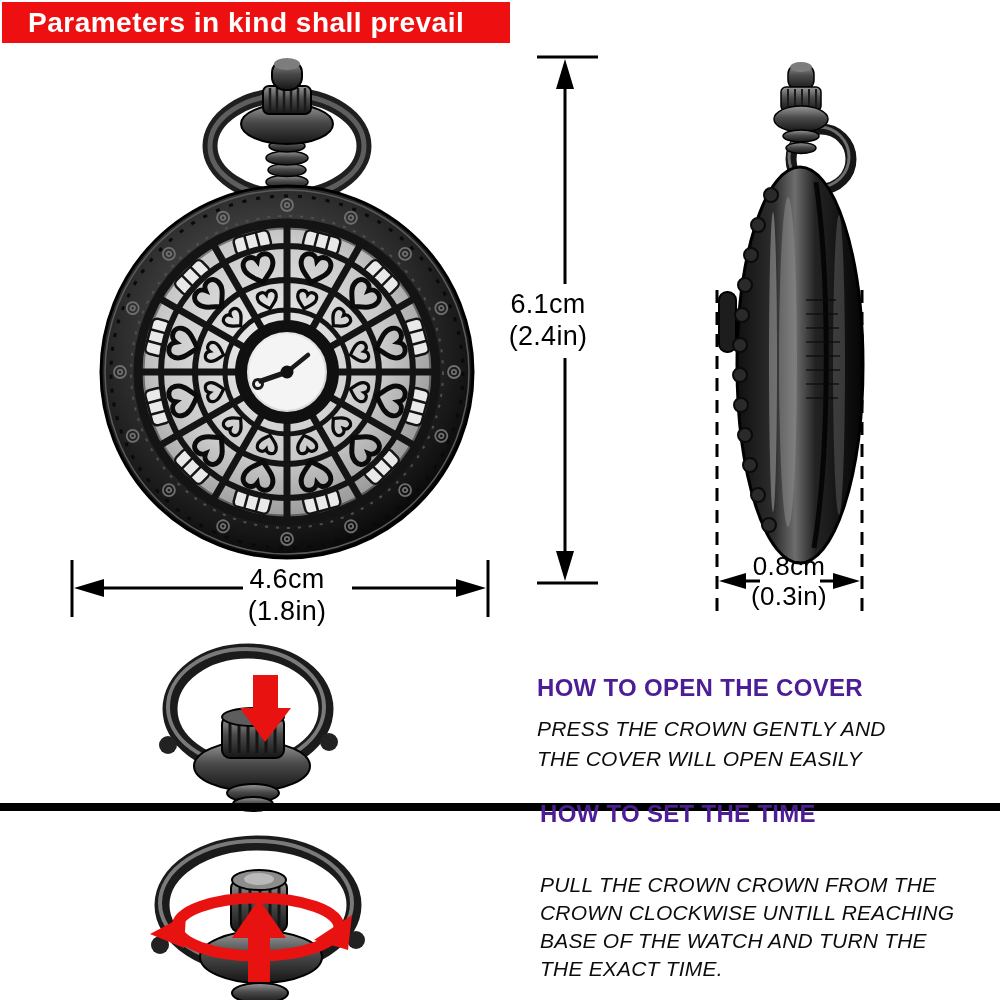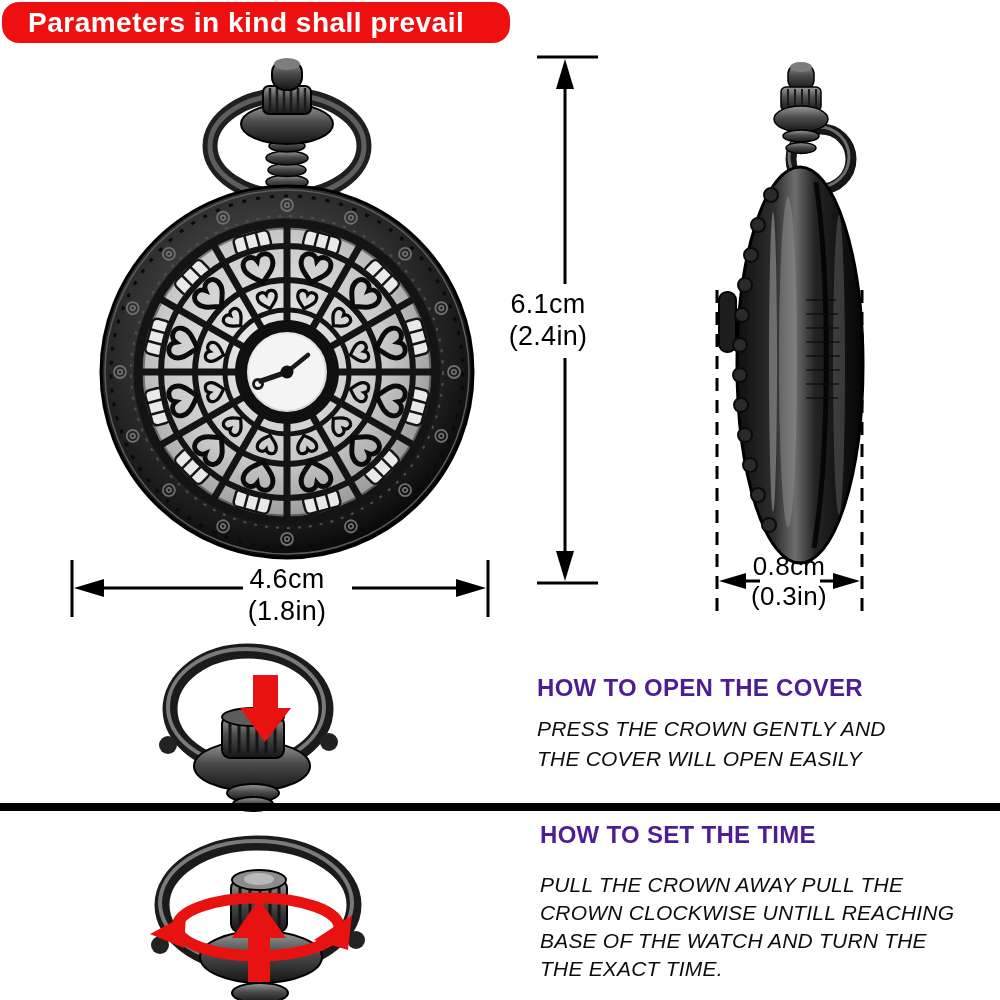--- a/index.html
+++ b/index.html
@@ -1,31 +1,31 @@
 <!DOCTYPE html>
 <html><head>
 <meta charset="utf-8">
 <style>
   html,body{margin:0;padding:0;background:#ffffff;}
   .canvas{position:relative;width:1000px;height:1000px;background:#ffffff;overflow:hidden;
           font-family:"Liberation Sans",sans-serif;}
-  .abs{position:absolute;border-radius:17px;}
+  .abs{position:absolute;}
   .banner{left:2px;top:2px;width:508px;height:41px;background:#ee1010;color:#ffffff;
           font-size:28px;font-weight:700;letter-spacing:.5px;display:flex;align-items:center;
           padding-left:26px;box-sizing:border-box;}
   .dim{color:#000000;font-weight:400;font-size:27px;line-height:32px;text-align:center;
        letter-spacing:.3px;white-space:nowrap;}
   .dim-h{left:498px;top:288px;width:100px;}
   .dim-w{left:212px;top:563px;width:150px;}
   .dim-t{left:714px;top:551px;width:150px;font-size:26px;line-height:30px;}
   .sec-title{color:#4c1d95;font-weight:700;font-size:24px;letter-spacing:.3px;white-space:nowrap;}
   .sec-body{color:#0c0c0c;font-size:21px;font-weight:400;letter-spacing:.2px;white-space:nowrap;font-style:italic;}
   .sec1-title{left:537px;top:674px;}
   .sec1-body{left:537px;top:714px;line-height:30px;}
-  .sec2-title{left:540px;top:821px;}
+  .sec2-title{left:540px;top:800px;}
   .sec2-body{left:540px;top:871px;line-height:28px;}
   svg{position:absolute;left:0;top:0;}
 </style>
 </head>
 <body>
 
 <div class="canvas">
 
   <svg width="1000" height="1000" viewBox="0 0 1000 1000">
     <defs>
@@ -351,19 +351,19 @@
   </div>
 
   <div class="abs sec-title sec1-title">HOW TO OPEN THE COVER</div>
   <div class="abs sec-body sec1-body">
     <div>PRESS THE CROWN GENTLY AND</div>
     <div>THE COVER WILL OPEN EASILY</div>
   </div>
 
   <div class="abs sec-title sec2-title">HOW TO SET THE TIME</div>
   <div class="abs sec-body sec2-body">
-    <div>PULL THE CROWN AWAY PULL THE</div>
+    <div>PULL THE CROWN CROWN FROM THE</div>
     <div>CROWN CLOCKWISE UNTILL REACHING</div>
     <div>BASE OF THE WATCH AND TURN THE</div>
     <div>THE EXACT TIME.</div>
   </div>
 
 </div>
 
 </body></html>

